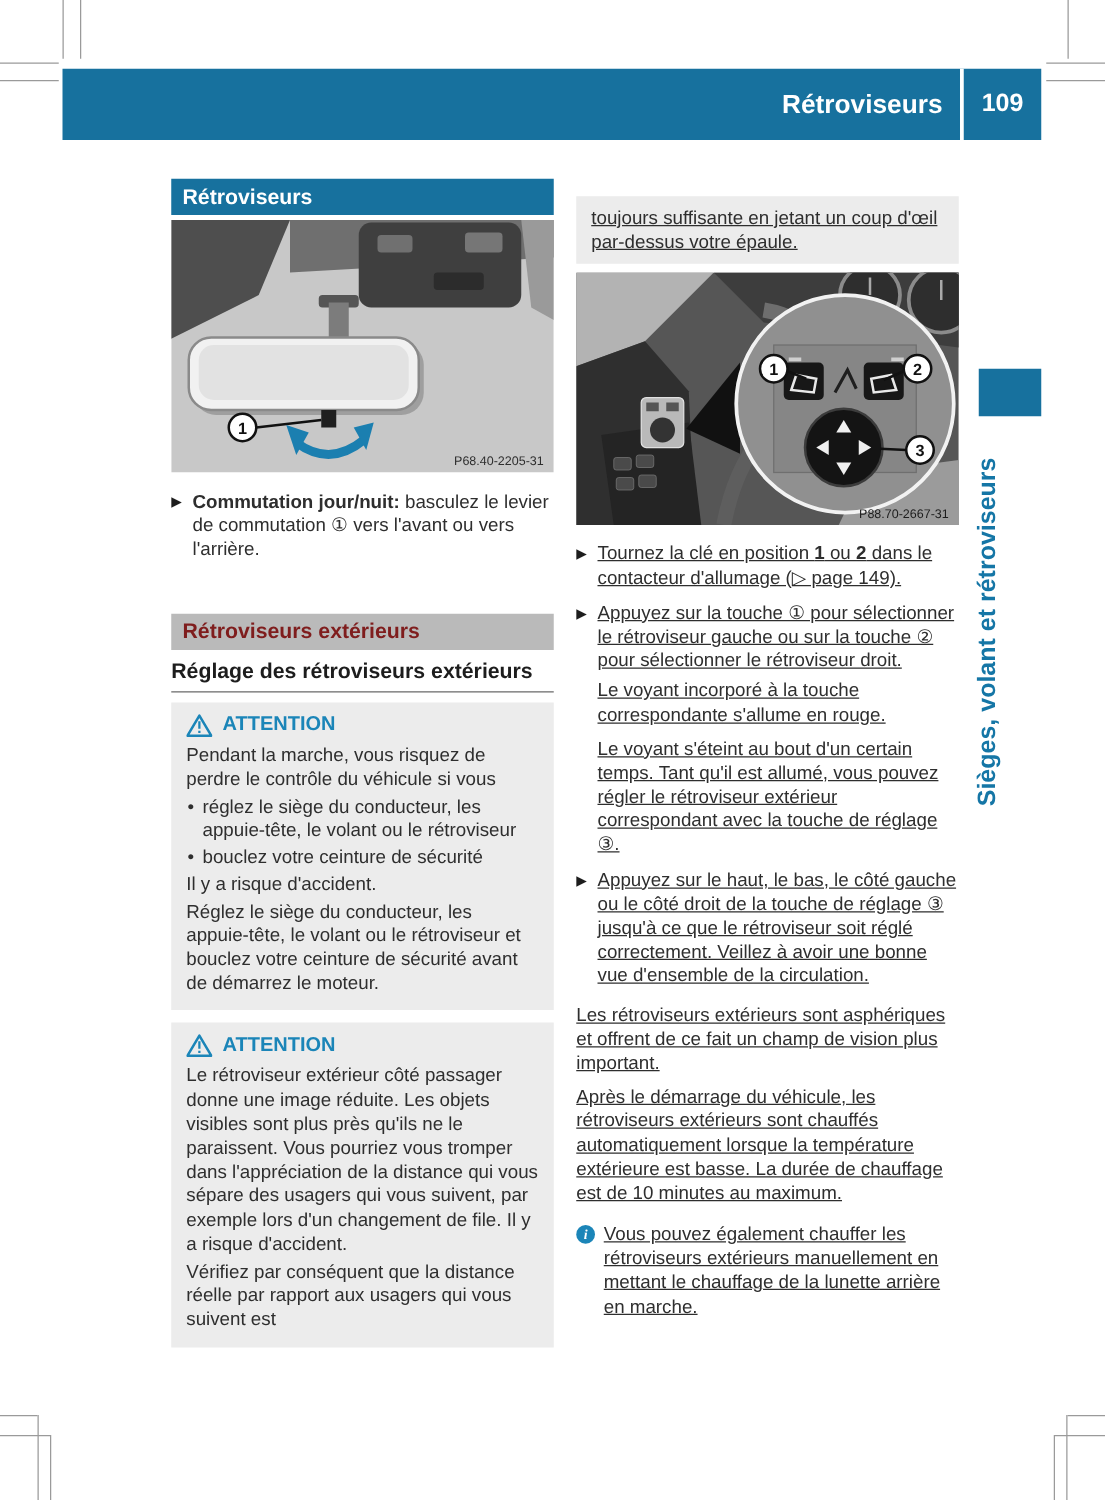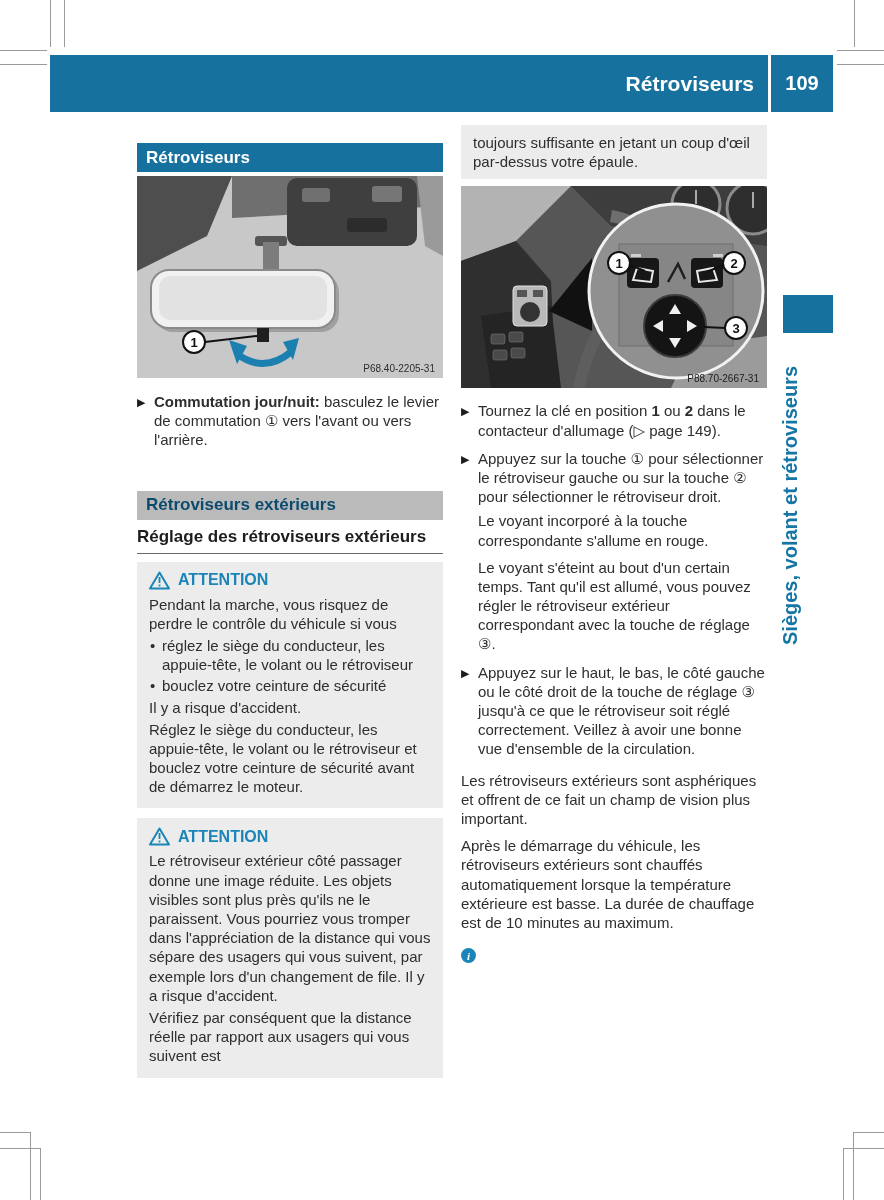--- a/index.html
+++ b/index.html
@@ -12,27 +12,27 @@
   
   .header-bar{position:absolute;left:50px;top:55px;width:783px;height:57px;
               background:#17719E;display:flex;align-items:center;}
   .header-title{flex:1;text-align:right;padding-right:14px;color:#fff;
                 font-size:21px;font-weight:bold;}
   .header-divider{width:3px;height:57px;background:#fff;}
   .header-pagenum{width:62px;text-align:center;color:#fff;font-size:20px;font-weight:bold;}
 
   
   .col-left{position:absolute;left:137px;top:143px;width:306px;}
-  .col-right{position:absolute;left:461px;top:125px;width:306px;}
+  .col-right{position:absolute;left:461px;top:157px;width:306px;text-decoration:underline;}
 
   .band{height:29px;display:flex;align-items:center;padding-left:9px;
         font-size:17px;font-weight:bold;box-sizing:border-box;}
   .band-teal{background:#17719E;color:#fff;margin-bottom:4px;}
   .band-gray{background:#BABABA;color:#262626;margin-bottom:3px;}
-  .band-gray2{background:#BABABA;color:#0c4a6e;margin-top:41px;}
+  .band-gray2{background:#BABABA;color:#7f1d1d;margin-top:41px;}
 
   .heading2{font-size:17px;font-weight:bold;color:#1d1d1d;margin-top:7px;
             padding-bottom:6px;border-bottom:1px solid #6a6a6a;}
 
   .figure{width:306px;height:202px;margin-bottom:14px;}
   .figure svg{display:block;}
 
   .step{position:relative;padding-left:17px;margin-bottom:9px;font-size:15px;line-height:1.28;}
   .step-marker{position:absolute;left:0;top:3px;font-size:11px;color:#1d1d1d;}
   .substep{margin-top:5px;}
@@ -230,19 +230,20 @@
     <div class="step" style="margin-bottom:12px;">
       <span class="step-marker">▶</span>
       <span><span>Appuyez sur le haut, le bas, le côté gauche ou le côté droit de la touche de réglage ③ jusqu'à ce que le rétroviseur soit réglé correctement. Veillez à avoir une bonne vue d'ensemble de la circulation.</span></span>
     </div>
 
     <div class="paragraph">Les rétroviseurs extérieurs sont asphériques et offrent de ce fait un champ de vision plus important.</div>
     <div class="paragraph p-heating">Après le démarrage du véhicule, les rétroviseurs extérieurs sont chauffés automatiquement lorsque la température extérieure est basse. La durée de chauffage est de 10 minutes au maximum.</div>
 
     <div class="note">
       <span class="note-icon">i</span>
+      <span>Vous pouvez également chauffer les rétroviseurs extérieurs manuellement en mettant le chauffage de la lunette arrière en marche.</span>
     </div>
   </div>
 
   <div class="side-tab"></div>
   <div class="side-text">Sièges, volant et rétroviseurs</div>
 
 </div>
 
 </body></html>

